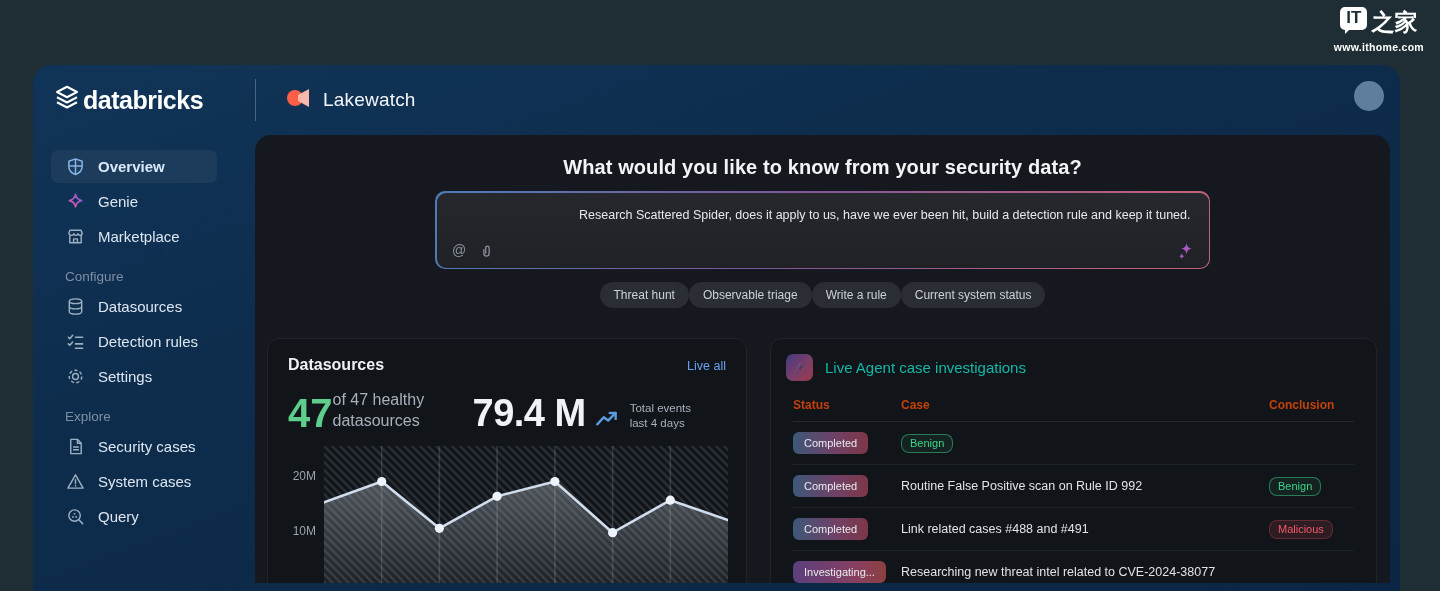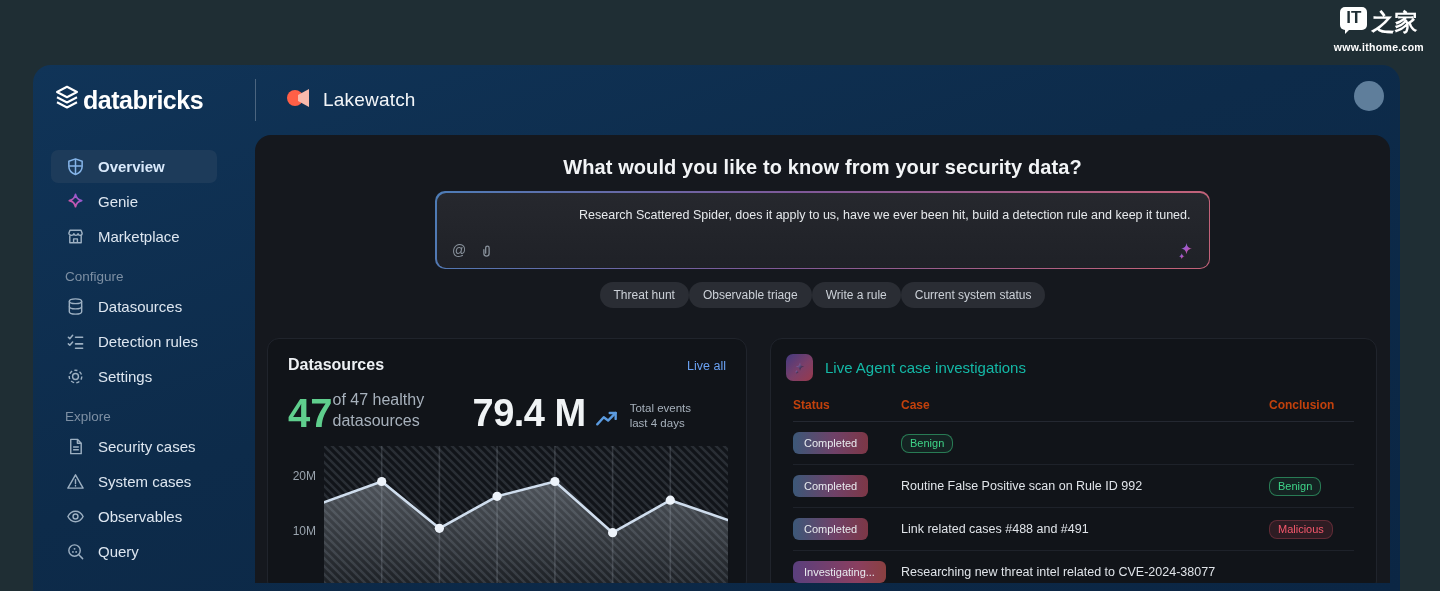--- a/index.html
+++ b/index.html
@@ -212,29 +212,20 @@
         <span>Security cases</span>
       </div>
       <div class="side-item">
         <span class="ic">
           <svg width="19" height="19" viewBox="0 0 20 20" fill="none" stroke="currentColor" stroke-width="1.5" stroke-linejoin="round">
             <path d="M10 3 L18 17 H2 Z"></path>
             <path d="M10 8 V12.2 M10 14.3 V14.8" stroke-linecap="round"></path>
           </svg>
         </span>
         <span>System cases</span>
-      </div>
-      <div class="side-item">
-        <span class="ic">
-          <svg width="19" height="19" viewBox="0 0 20 20" fill="none" stroke="currentColor" stroke-width="1.5">
-            <path d="M2 10 C4 6 7 4.5 10 4.5 C13 4.5 16 6 18 10 C16 14 13 15.5 10 15.5 C7 15.5 4 14 2 10 Z"></path>
-            <circle cx="10" cy="10" r="2.6"></circle>
-          </svg>
-        </span>
-        <span>Observables</span>
       </div>
       <div class="side-item">
         <span class="ic">
           <svg width="19" height="19" viewBox="0 0 20 20" fill="none" stroke="currentColor" stroke-width="1.5" stroke-linecap="round">
             <circle cx="9" cy="9" r="6"></circle>
             <path d="M13.5 13.5 L17.5 17.5"></path>
             <circle cx="9" cy="7.2" r="1" fill="currentColor" stroke="none"></circle>
             <circle cx="7.3" cy="10.4" r="1" fill="currentColor" stroke="none"></circle>
             <circle cx="10.7" cy="10.4" r="1" fill="currentColor" stroke="none"></circle>
           </svg>

